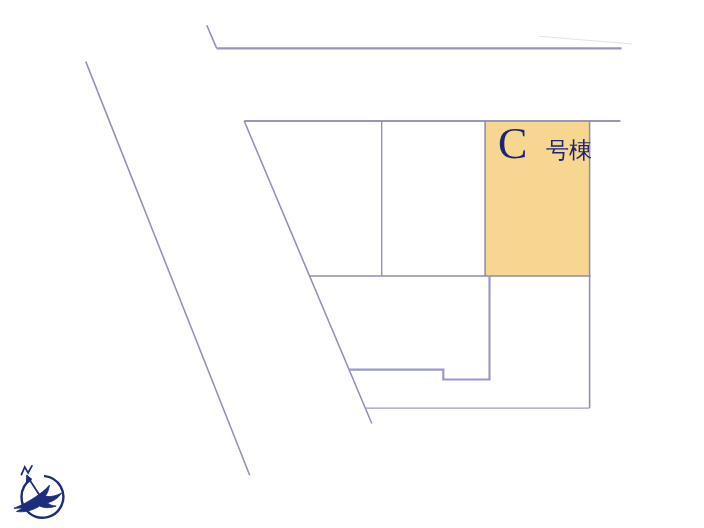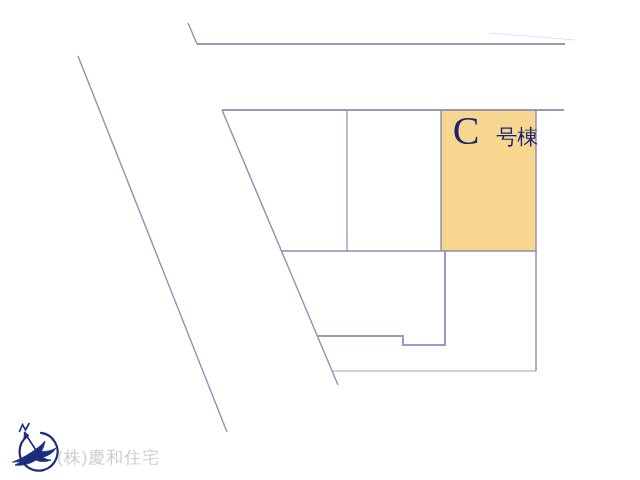--- a/index.html
+++ b/index.html
@@ -60,15 +60,14 @@
       <path id="cmp-shaft" d="M 31 39 L 14.5 13.5" stroke-width="1.6" stroke="#1b2d7c"></path>
 
       <path id="cmp-head" d="M 14.5 13.5 L 14 20 L 18.5 16.5 Z" stroke-width="1" stroke="#1b2d7c" fill="#1b2d7c"></path>
 
       <path id="cmp-n" d="M 9.5 12.5 L 12.5 5.5 L 15.5 11 L 19 4.5" stroke-width="1.6" stroke="#1b2d7c"></path>
 
       <path id="cmp-bird" d="M 3 43 C 10 40 16 37 22 33 C 26 30 31 27 35 22 C 34 27 33 30 31 32 C 36 33 41 32 46 29 C 43 34 38 37 33 38 C 35 40 38 41 41 41 C 36 43 30 43 26 41 C 20 45 12 47 5 46 C 7 45 9 44 10.5 42.8 Z" stroke-width="0.8" stroke="#1b2d7c" fill="#1b2d7c"></path>
     </g>
   </svg>
 
-  <div class="watermark" style="color: rgb(205, 205, 205);">(株)慶和住宅</div>
 
 </div>
 
 </body></html>

